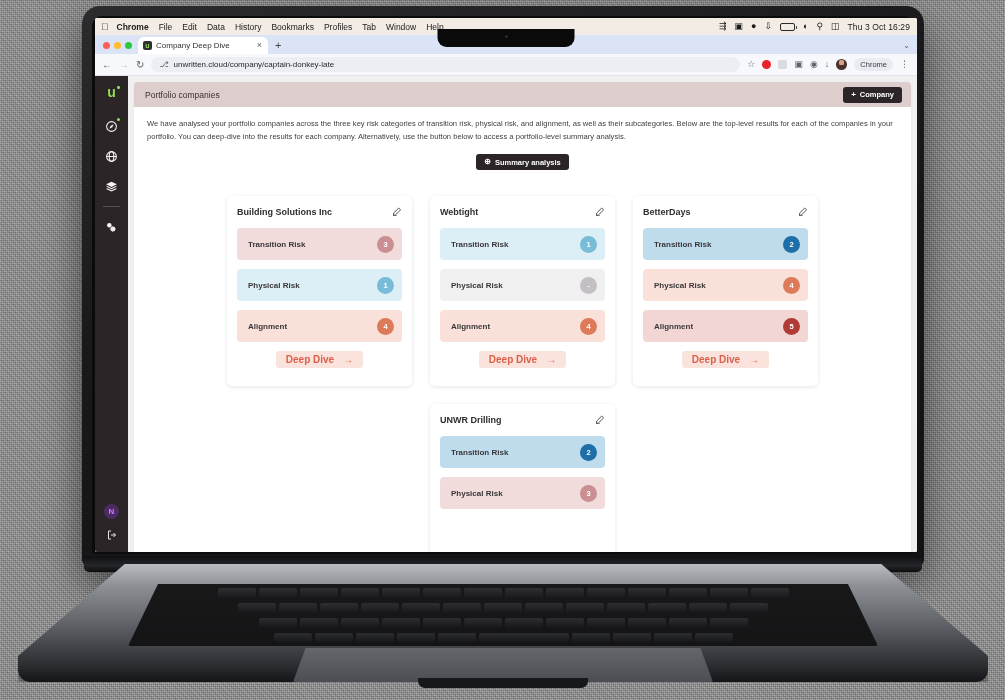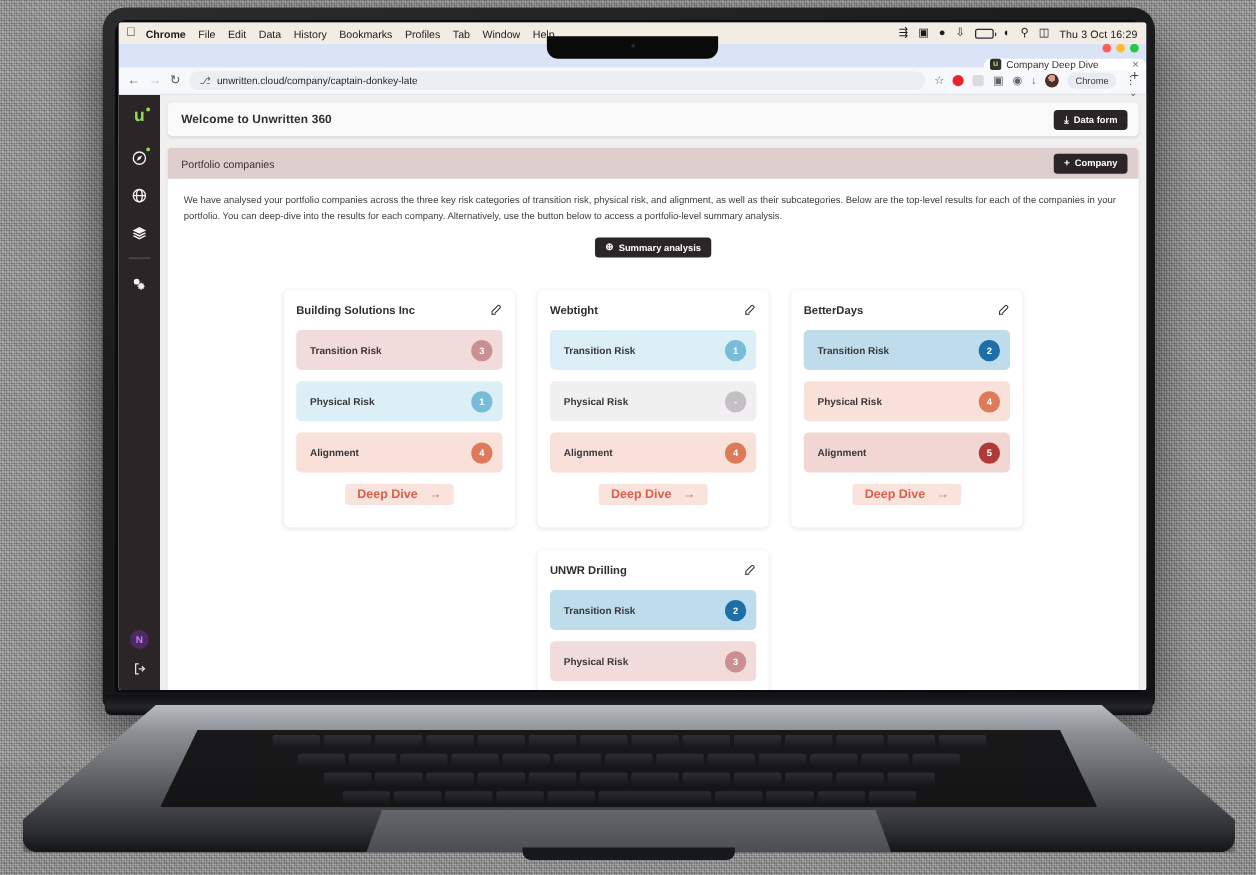--- a/index.html
+++ b/index.html
@@ -79,21 +79,20 @@
   .batt:after {
     content:""; position:absolute; right:-3px; top:2px; width:1.5px; height:3px;
     background:#2a2a2a; border-radius:0 1px 1px 0;
   }
 
   
   .tabstrip {
     height: 19px; background: #dbe4f7;
     display: flex; align-items: flex-end; padding-left: 6px;
     position: relative;
-    flex-direction: column;
   }
   .traffic { display: flex; gap: 4px; align-items: center; padding: 0 6px 5px 2px; }
   .tl { width: 7px; height: 7px; border-radius: 50%; }
   .tl.r { background: #ff5f57; } .tl.y { background: #febc2e; } .tl.g { background: #28c840; }
   .tab {
     height: 17px; background: #fff; border-radius: 6px 6px 0 0;
     display: flex; align-items: center; gap: 4px;
     padding: 0 5px; min-width: 130px; font-size: 8px; color: #30302f;
   }
   .tab-fav {
@@ -394,27 +393,20 @@
               <path d="M10 4H5v16h5"></path>
               <path d="M15 8l4 4-4 4"></path>
               <line x1="19" y1="12" x2="10" y2="12"></line>
             </svg>
           </div>
         </div>
       </div>
 
       <div class="content">
 
-        <div class="panel welcome">
-          <div class="welcome-title">Welcome to Unwritten 360</div>
-          <button class="btn-dark">
-            <span class="bi">⤓</span>
-            <span>Data form</span>
-          </button>
-        </div>
 
         <div class="panel portfolio">
           <div class="portfolio-head">
             <div class="portfolio-title">Portfolio companies</div>
             <button class="btn-dark">
               <span class="bi">+</span>
               <span>Company</span>
             </button>
           </div>
 

